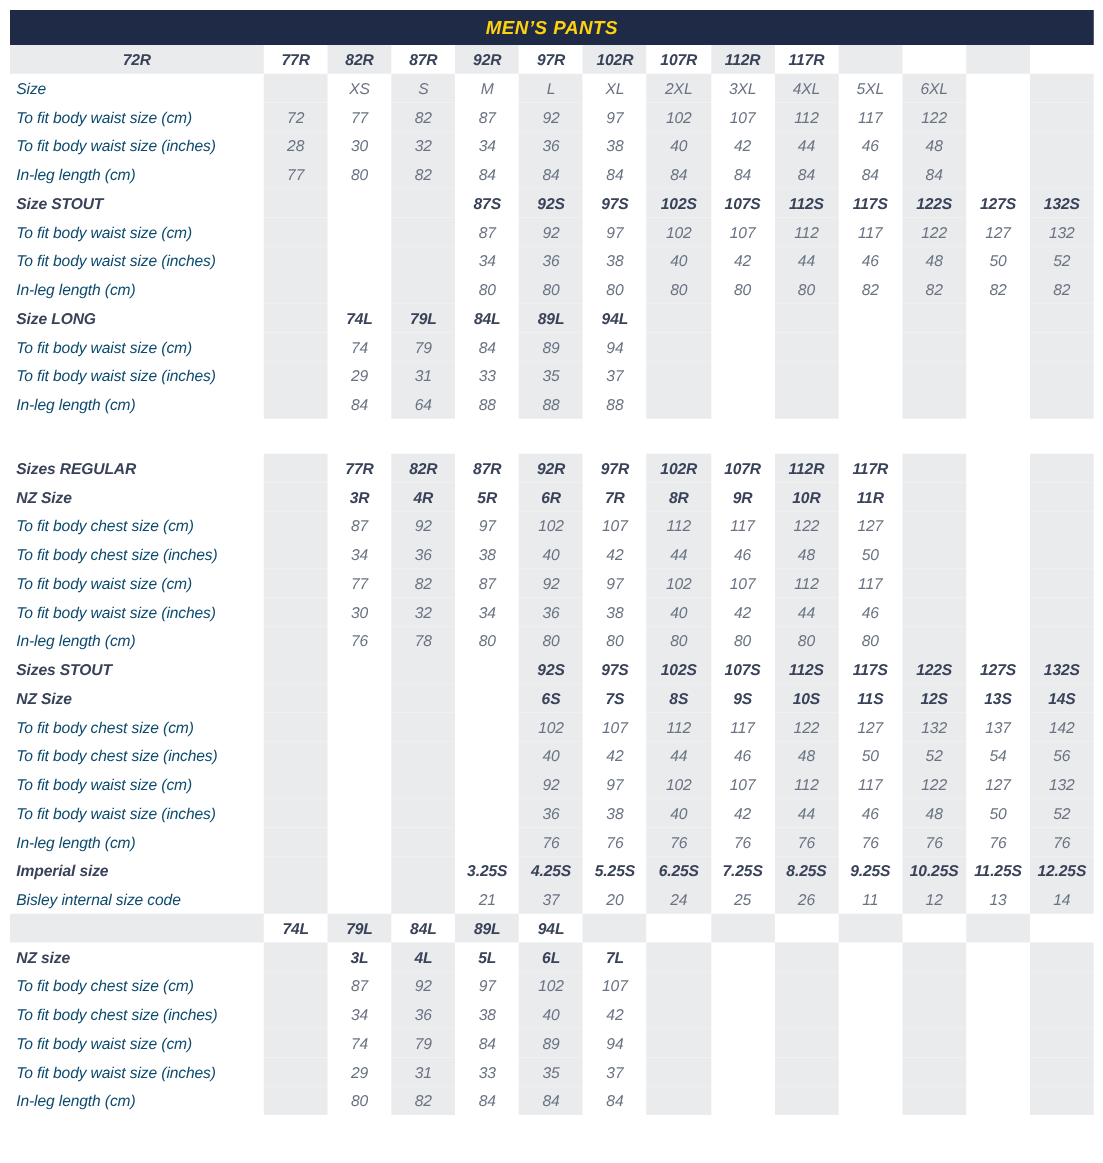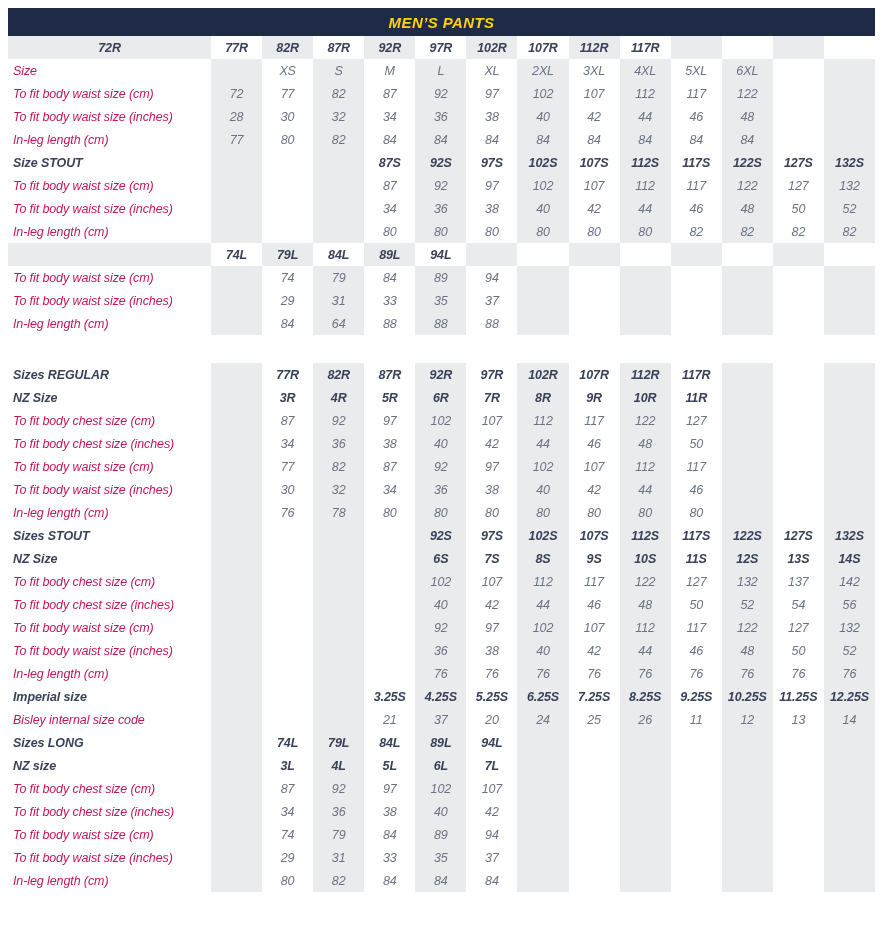--- a/index.html
+++ b/index.html
@@ -16,21 +16,21 @@
     height:28px;background:#1f2a47;
     display:flex;align-items:center;justify-content:center;
   }
   .bar-title{
     color:#ffd20a;font-weight:700;font-size:15px;
     letter-spacing:.4px;
   }
   .trow{display:grid;grid-template-columns:203px repeat(13, 51.08px);height:23px;}
   .tlabel{
     display:flex;align-items:center;padding-left:5px;
-    font-size:12.5px;color:#be185d;letter-spacing:-0.1px;
+    font-size:12.5px;color:#0c4a6e;letter-spacing:-0.1px;
     white-space:nowrap;overflow:hidden;
   }
   .tcell{
     display:flex;align-items:center;justify-content:center;
     font-size:12.5px;color:#6b7383;letter-spacing:-0.1px;
   }
   .tcell.stripe{background:#eaebed;}
   .bold{color:#394258;font-weight:700;}
 </style>
 </head>
@@ -180,20 +180,21 @@
           <div class="tcell">80</div>
           <div class="tcell stripe">80</div>
           <div class="tcell">80</div>
           <div class="tcell stripe">80</div>
           <div class="tcell">82</div>
           <div class="tcell stripe">82</div>
           <div class="tcell">82</div>
           <div class="tcell stripe">82</div>
         </div>
         <div class="trow">
+          <div class="tlabel bold">Size LONG</div>
           <div class="tcell stripe bold"></div>
           <div class="tcell bold">74L</div>
           <div class="tcell stripe bold">79L</div>
           <div class="tcell bold">84L</div>
           <div class="tcell stripe bold">89L</div>
           <div class="tcell bold">94L</div>
           <div class="tcell stripe bold"></div>
           <div class="tcell bold"></div>
           <div class="tcell stripe bold"></div>
           <div class="tcell bold"></div>
@@ -504,21 +505,20 @@
           <div class="tcell">20</div>
           <div class="tcell stripe">24</div>
           <div class="tcell">25</div>
           <div class="tcell stripe">26</div>
           <div class="tcell">11</div>
           <div class="tcell stripe">12</div>
           <div class="tcell">13</div>
           <div class="tcell stripe">14</div>
         </div>
         <div class="trow">
-          <div class="tlabel bold">Sizes LONG</div>
           <div class="tcell stripe bold"></div>
           <div class="tcell bold">74L</div>
           <div class="tcell stripe bold">79L</div>
           <div class="tcell bold">84L</div>
           <div class="tcell stripe bold">89L</div>
           <div class="tcell bold">94L</div>
           <div class="tcell stripe bold"></div>
           <div class="tcell bold"></div>
           <div class="tcell stripe bold"></div>
           <div class="tcell bold"></div>

